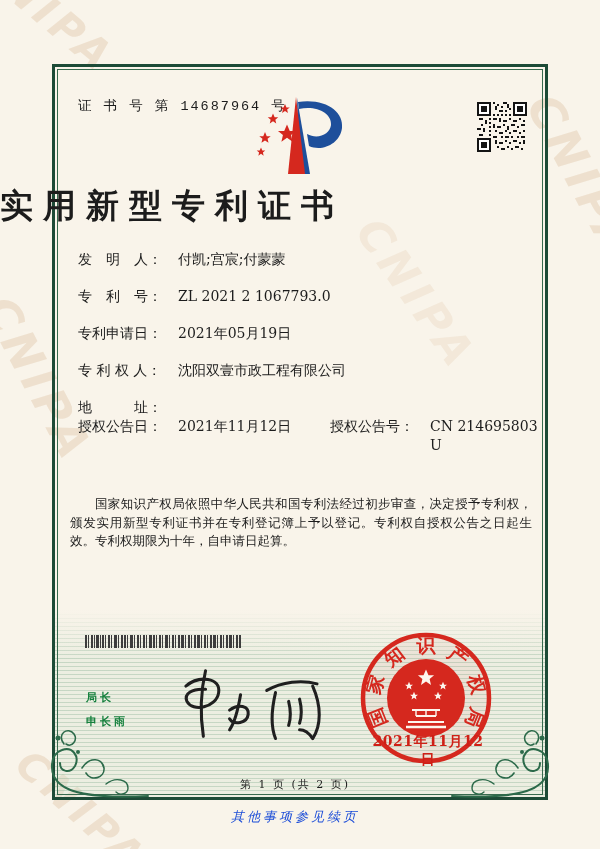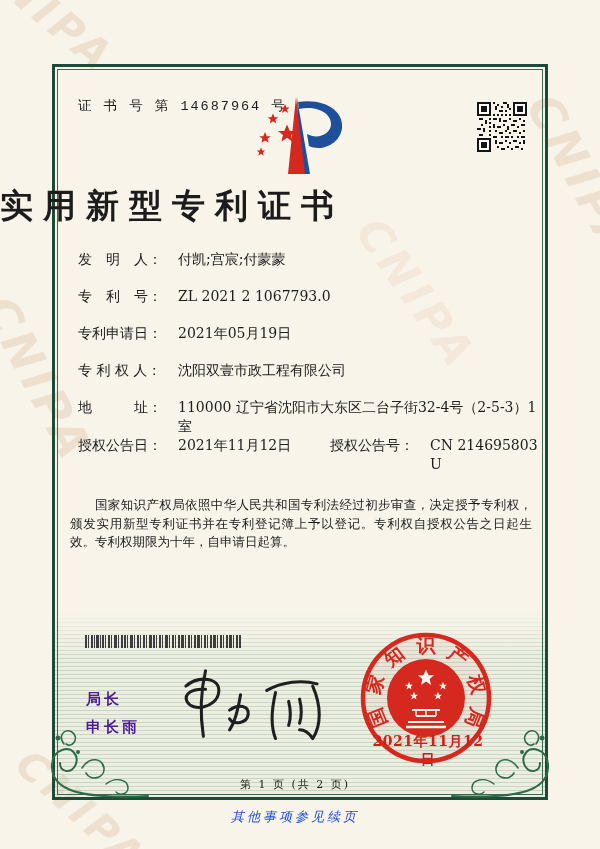--- a/index.html
+++ b/index.html
@@ -26,26 +26,26 @@
   .title{position:absolute;left:0;top:184px;width:600px;
          font-size:33px;font-weight:700;letter-spacing:10px;z-index:3;}
   .fields{position:absolute;left:78px;top:250px;width:460px;font-size:14px;z-index:3;}
   .frow{display:flex;line-height:19px;margin-bottom:18px;}
   .flabel{flex:none;width:100px;white-space:nowrap;}
   .fvalue{flex:1;}
   .frow-addr{margin-bottom:0;}
   .frow-grant .pair1{flex:none;width:252px;display:flex;}
   .frow-grant .pair2{display:flex;}
   .paras{position:absolute;left:70px;top:496px;width:462px;font-size:12.5px;
-         line-height:18.5px;text-align:justify;z-index:3;}
+         line-height:18.5px;text-align:justify;z-index:3;font-family:Liberation Mono, monospace;}
   .paras p{margin:0;text-indent:2em;}
   .barcode{position:absolute;left:85px;top:633px;z-index:3;}
   .signoff{position:absolute;left:86px;top:690px;z-index:3;
            font-family:"DejaVu Sans","Liberation Sans",sans-serif;font-weight:700;
-           font-size:15px;letter-spacing:3px;color:#4c1d95;}
+           font-size:11px;letter-spacing:3px;color:#15803d;}
   .signoff .name{margin-top:9px;}
   .signature{position:absolute;left:172px;top:662px;z-index:3;}
   .seal{position:absolute;left:358px;top:630px;z-index:4;}
   .seal-date{position:absolute;left:366px;top:733px;width:124px;text-align:center;z-index:5;
              color:#cf1f16;font-size:14px;font-weight:700;letter-spacing:0.5px;
              font-family:"DejaVu Serif","Liberation Serif",serif;}
   .page-info{position:absolute;left:0;top:777px;width:590px;text-align:center;
              font-size:11px;letter-spacing:2px;z-index:3;}
   .flourish{position:absolute;z-index:4;}
   .flourish.left{left:36px;top:726px;}
@@ -180,21 +180,20 @@
     <div class="frow">
       <span class="flabel">专利申请日：</span>
       <span class="fvalue">2021年05月19日</span>
     </div>
     <div class="frow">
       <span class="flabel">专 利 权 人：</span>
       <span class="fvalue">沈阳双壹市政工程有限公司</span>
     </div>
     <div class="frow frow-addr">
       <span class="flabel">地　　　址：</span>
-      <span class="fvalue">110000 辽宁省沈阳市大东区二台子街32-4号（2-5-3）1室</span>
     </div>
     <div class="frow frow-grant">
       <span class="pair1">
         <span class="flabel">授权公告日：</span>
         <span>2021年11月12日</span>
       </span>
       <span class="pair2">
         <span class="flabel">授权公告号：</span>
         <span>CN 214695803 U</span>
       </span>

